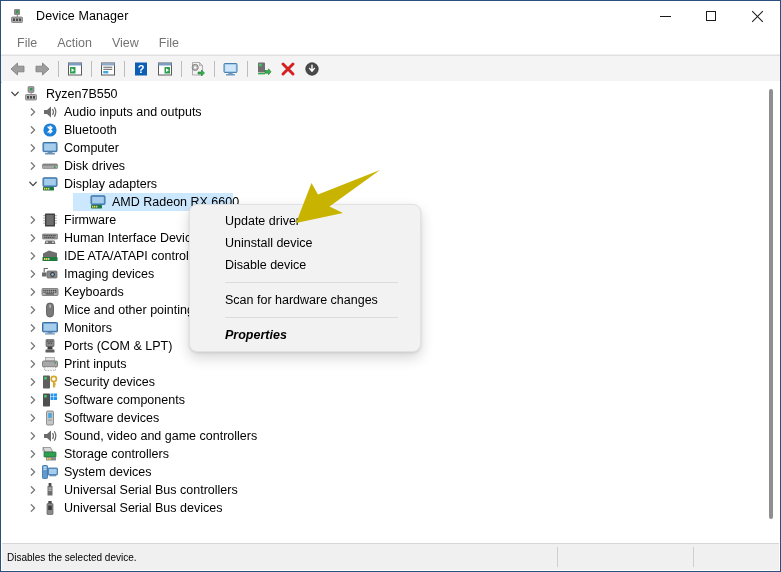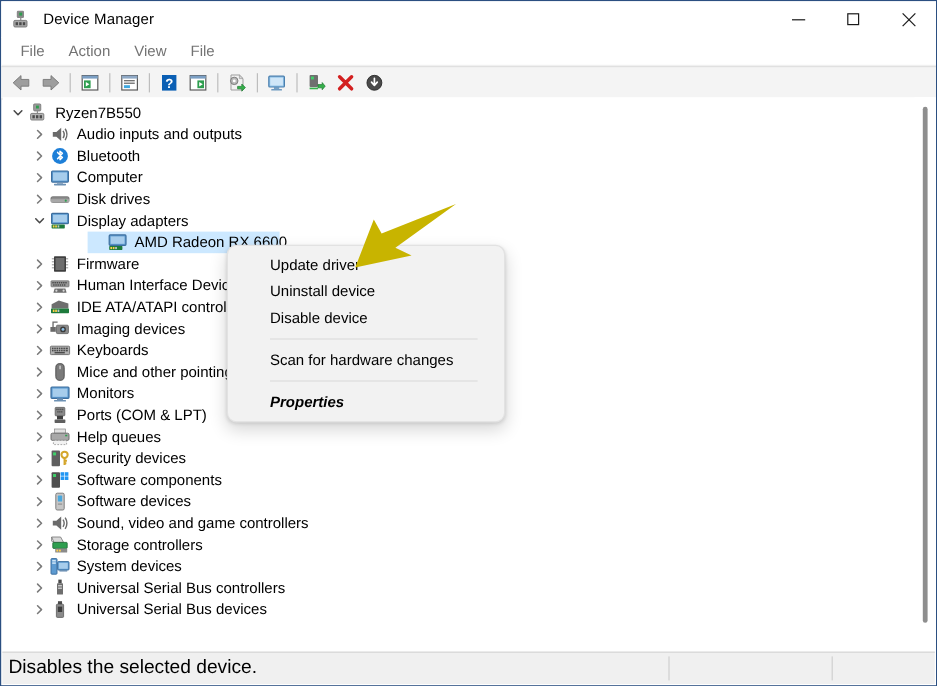--- a/index.html
+++ b/index.html
@@ -234,21 +234,21 @@
     display: flex;
     align-items: center;
   }
   .status-seg {
     height: 26px;
     display: flex;
     align-items: center;
     box-sizing: border-box;
   }
   .status-text {
-    font-size: 16px;
+    font-size: 10px;
     color: #000000;
     padding-left: 5px;
   }
   .status-divider {
     width: 1px;
     height: 20px;
     background: #d0d0d0;
     flex: none;
   }
 
@@ -696,21 +696,21 @@
             <svg width="10" height="10" viewBox="0 0 10 10">
               <path d="M3.3 1.8 L6.6 5 L3.3 8.2" stroke="#7a7a7a" stroke-width="1.3" fill="none" stroke-linecap="round" stroke-linejoin="round"></path>
             </svg>
           </span>
         <span class="tw-icon"><svg width="18" height="16" viewBox="0 0 18 16">
         <rect x="4.5" y="1.5" width="9" height="3.5" fill="#e0e0e0" stroke="#8a8a8a" stroke-width="0.6"></rect>
         <rect x="1.5" y="5" width="15" height="6" rx="1.2" fill="#a8a8a8" stroke="#6a6a6a" stroke-width="0.8"></rect>
         <rect x="13.3" y="6.3" width="1.8" height="1.3" fill="#2e9e4f"></rect>
         <rect x="3.5" y="11" width="11" height="3.5" fill="#f2f2f2" stroke="#8a8a8a" stroke-width="0.6" stroke-dasharray="1.4 1.2"></rect>
       </svg></span>
-        <span class="tw-label">Help queues</span>
+        <span class="tw-label">Print inputs</span>
       </div>
         <div class="tree-row indent-1">
         <span class="tw-chevron">
             <svg width="10" height="10" viewBox="0 0 10 10">
               <path d="M3.3 1.8 L6.6 5 L3.3 8.2" stroke="#7a7a7a" stroke-width="1.3" fill="none" stroke-linecap="round" stroke-linejoin="round"></path>
             </svg>
           </span>
         <span class="tw-icon"><svg width="18" height="16" viewBox="0 0 18 16">
         <rect x="2" y="1.5" width="7" height="13" rx="0.8" fill="#5f5f5f"></rect>
         <rect x="3.2" y="3" width="2.5" height="2.5" fill="#3fd06a"></rect>

